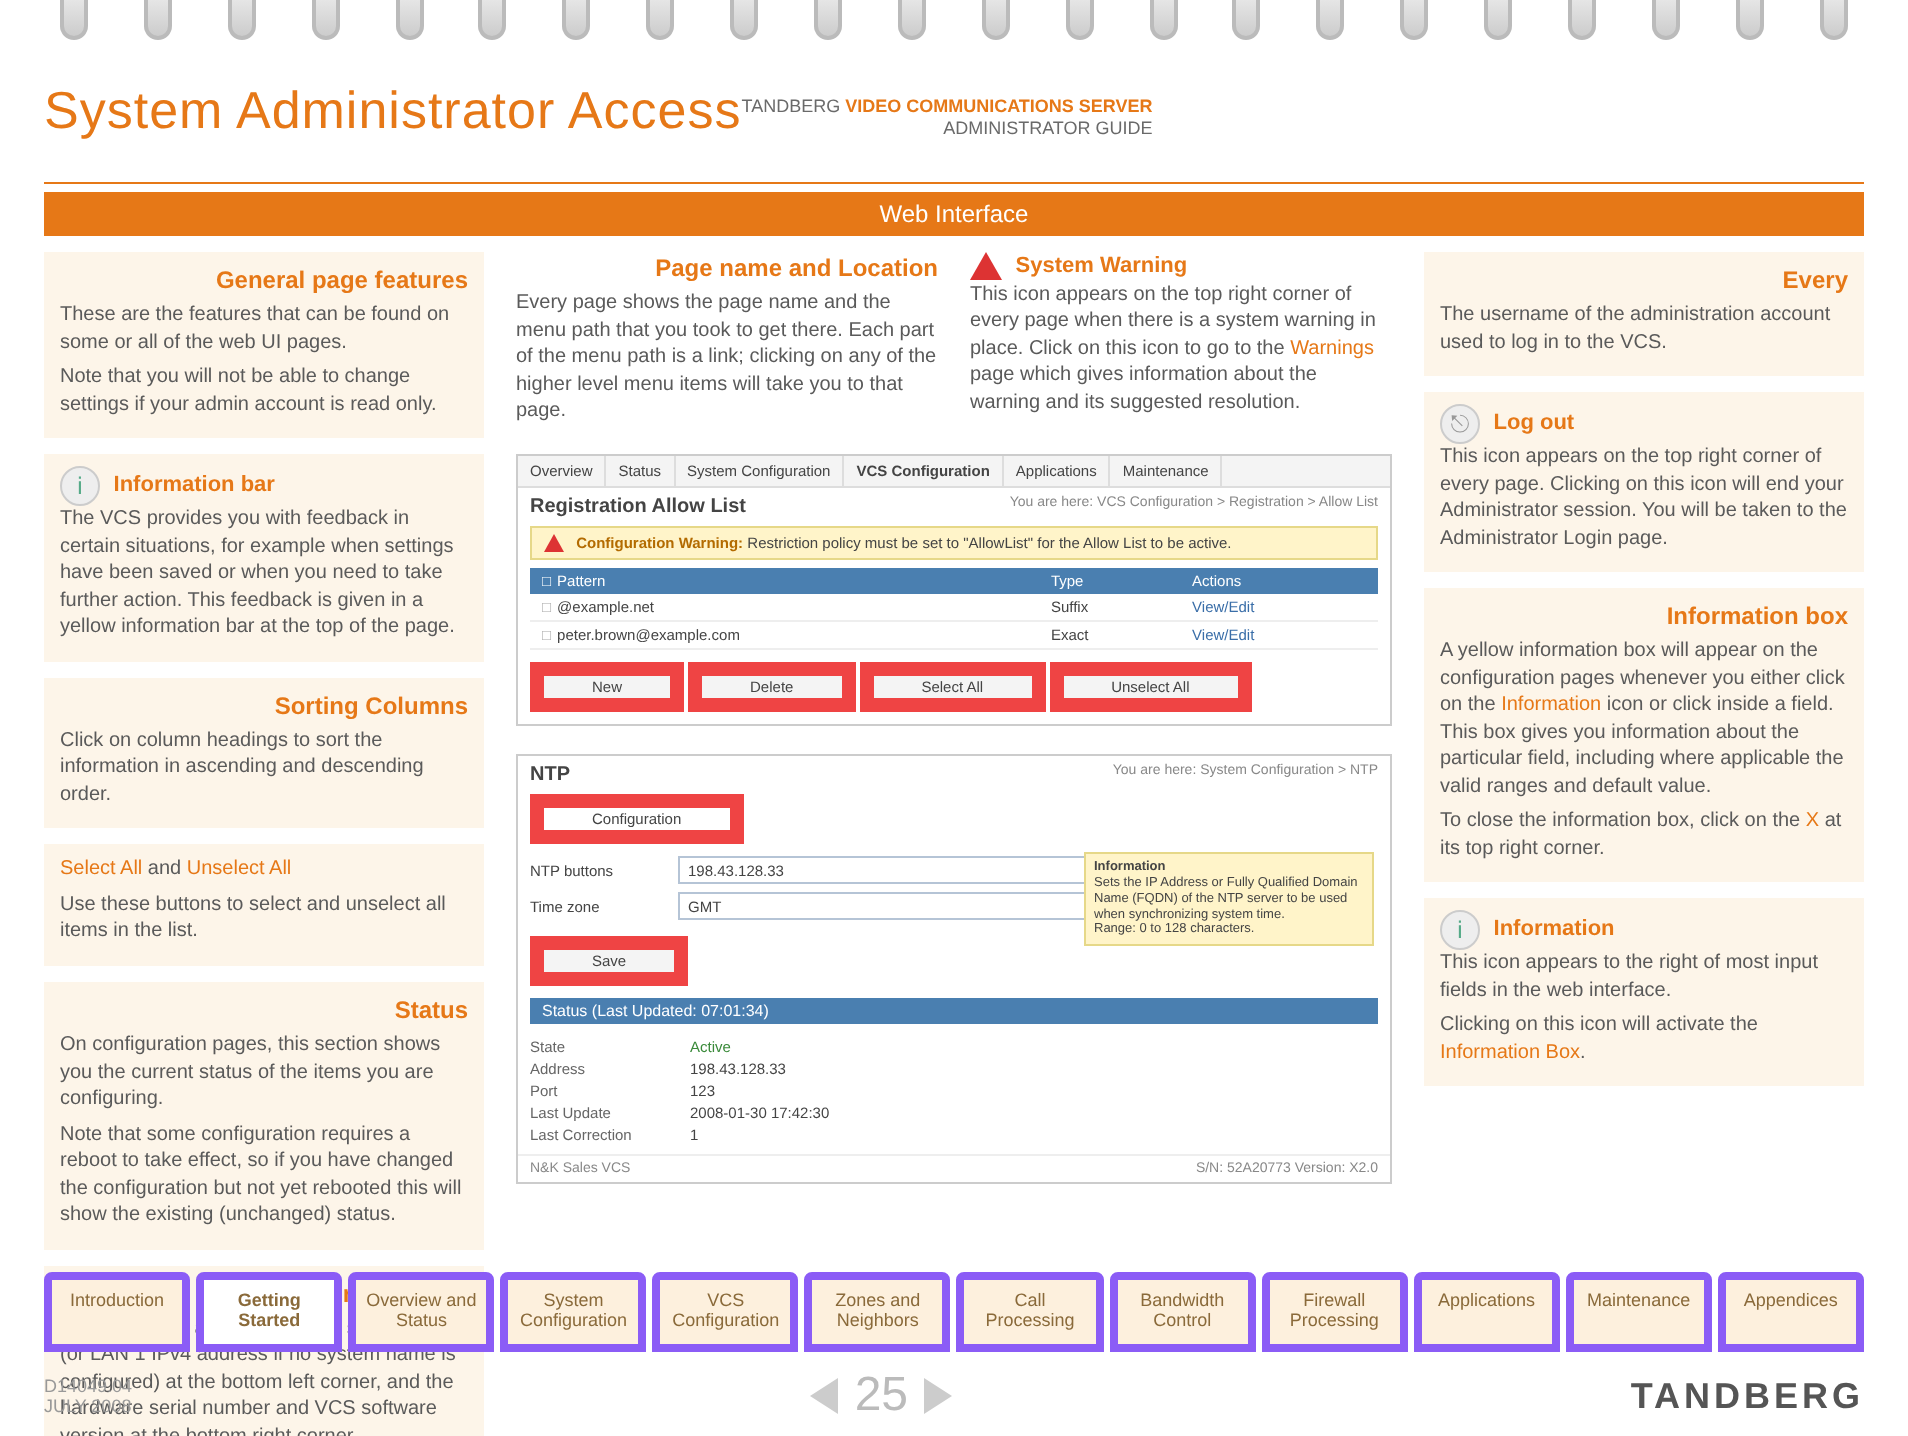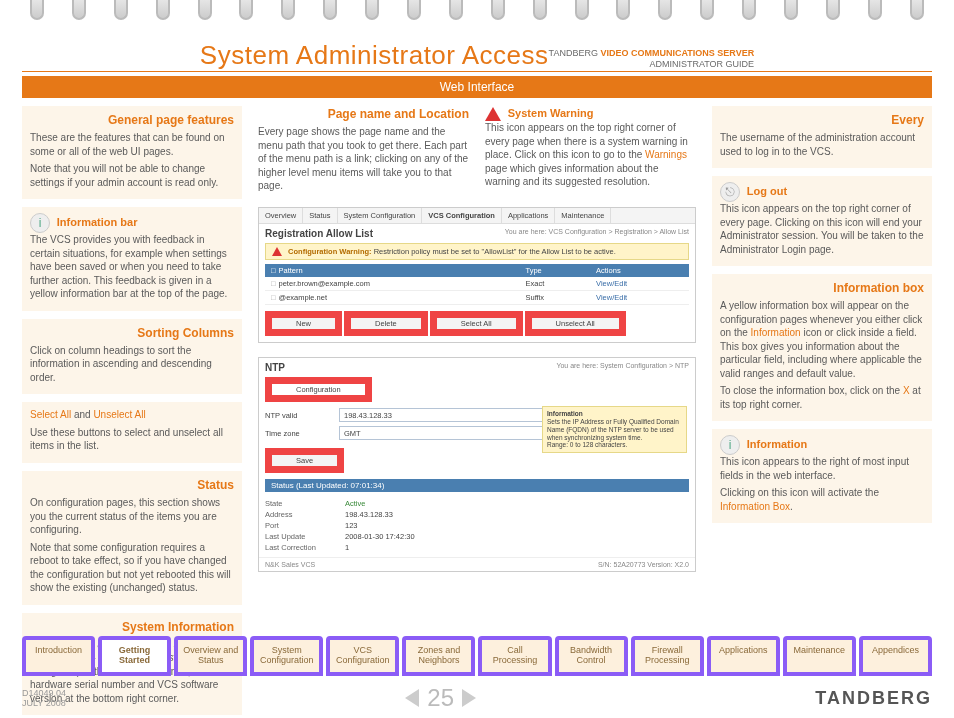--- a/index.html
+++ b/index.html
@@ -5,21 +5,21 @@
   * { box-sizing: border-box; margin: 0; padding: 0; }
   html, body { width: 954px; height: 718px; font-family: Arial, Helvetica, sans-serif; background: #f9f9f5; color: #5a5a5a; }
   .page { position: relative; width: 954px; height: 718px; background: #fff; overflow: hidden; }
   
   .rings { position: absolute; top: 0; left: 0; right: 0; height: 32px; display: flex; justify-content: space-between; padding: 0 30px; }
   .ring { width: 14px; height: 26px; border: 2px solid #bbb; border-top: none; border-radius: 0 0 10px 10px; margin-top: -6px; background: linear-gradient(#eee,#ccc); }
   .content { position: absolute; top: 40px; left: 22px; right: 22px; bottom: 90px; display: flex; flex-direction: column; }
   h1 { font-weight: 300; color: #e67817; font-size: 26px; letter-spacing: .5px; }
   .hdr-right { text-align: right; font-size: 9px; color: #6a6a6a; line-height: 1.3; }
   .hdr-right .orange { color: #e67817; font-weight: 600; }
-  .header-row { display: flex; justify-content: center; align-items: flex-end; border-bottom: 1px solid #e67817; padding-bottom: 0; margin-bottom: 4px; }
+  .header-row { display: flex; justify-content: flex-start; align-items: flex-end; border-bottom: 1px solid #e67817; padding-bottom: 20px; margin-bottom: 4px; }
   .section-bar { background: #e67817; color: #fff; text-align: center; font-size: 12px; padding: 4px 0; margin-bottom: 8px; }
   
   .cols { display: grid; grid-template-columns: 220px 1fr 220px; gap: 16px; flex: 1; min-height: 0; }
   .leftcol, .rightcol { font-size: 10px; line-height: 1.35; }
   .midcol { font-size: 10px; }
   .block { background: #fdf5e9; padding: 6px 8px; margin-bottom: 8px; }
   .block h3, .midtext h3 { color: #e67817; font-size: 12px; font-weight: 600; margin-bottom: 3px; text-align: right; }
   .block p, .midtext p { margin-bottom: 4px; }
   .icon-circ { display: inline-block; width: 20px; height: 20px; border-radius: 50%; background: #eee; border: 1px solid #ccc; vertical-align: middle; margin-right: 4px; text-align: center; line-height: 18px; font-size: 12px; color: #5a8; }
   .warn-icon { display: inline-block; width: 0; height: 0; border-left: 8px solid transparent; border-right: 8px solid transparent; border-bottom: 14px solid #d33; vertical-align: middle; margin-right: 4px; }
@@ -170,42 +170,42 @@
           <table class="tbl">
             <thead>
                 <tr id="s1head">
                   <th>Pattern</th>
                   <th>Type</th>
                   <th>Actions</th>
                 </tr>
               </thead>
             <tbody id="s1body">
                 <tr>
-                  <td>peter.brown@example.com</td>
-                  <td>Exact</td>
+                  <td>@example.net</td>
+                  <td>Suffix</td>
                   <td>View/Edit</td>
                 </tr>
                 <tr>
-                  <td>@example.net</td>
-                  <td>Suffix</td>
+                  <td>peter.brown@example.com</td>
+                  <td>Exact</td>
                   <td>View/Edit</td>
                 </tr>
               </tbody>
           </table>
           <div class="btnrow" id="s1btns"><span class="minbtn">New</span><span class="minbtn">Delete</span><span class="minbtn">Select All</span><span class="minbtn">Unselect All</span></div>
         </div>
 
         <div class="shot" style="position:relative;">
           <div style="overflow:hidden">
             <span class="shot-bc">You are here: System Configuration &gt; NTP</span>
             <div class="shot-title">NTP</div>
           </div>
           <div style="padding:0 6px 4px"><span class="minbtn" style="background:#fff">Configuration</span></div>
           <div class="form-row">
-            <span>NTP valid</span>
+            <span>NTP buttons</span>
             <span class="fake-input">198.43.128.33</span>
             <span class="info-i">i</span>
           </div>
           <div class="form-row">
             <span>Time zone</span>
             <span class="fake-input"><span>GMT</span> <span style="float:right;color:#5a7">▾</span></span>
             <span class="info-i">i</span>
           </div>
           <div class="yellow-box">
             <b>Information</b><br>

